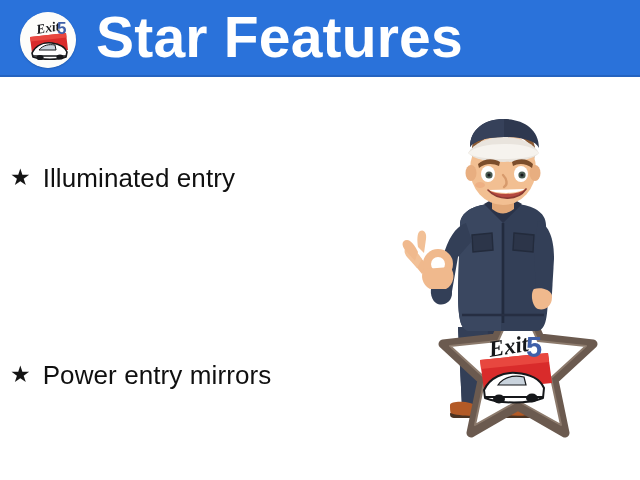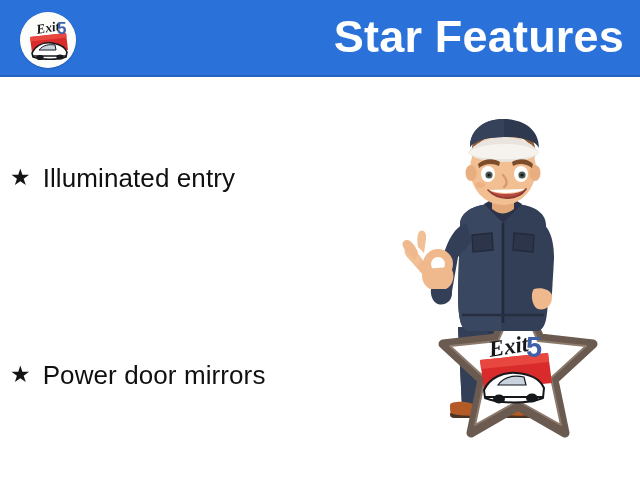--- a/index.html
+++ b/index.html
@@ -48,23 +48,23 @@
   }
   #logo-badge svg { display: block; }
 
   #slide-title {
     position: absolute;
     left: 96px;
     top: 0;
     width: 528px;
     height: 97px;
     line-height: 74px;
-    text-align: right;
+    text-align: left;
     color: #ffffff;
-    font-size: 45px;
+    font-size: 57px;
     font-weight: bold;
     letter-spacing: 0.2px;
     white-space: nowrap;
   }
 
   
   #content {
     position: absolute;
     left: 0;
     top: 77px;
@@ -151,21 +151,21 @@
 
     <ul id="bullet-list">
 
       <li class="bullet-row row-0">
         <span class="bullet-star">★</span>
         <span class="bullet-text">Illuminated entry</span>
       </li>
 
       <li class="bullet-row row-1">
         <span class="bullet-star">★</span>
-        <span class="bullet-text">Power door mirrors</span>
+        <span class="bullet-text">Power entry mirrors</span>
       </li>
 
     </ul>
 
     <div id="mechanic-illustration">
       <svg width="250" height="325" viewBox="0 0 250 325" aria-hidden="true">
 
         <path d="M70 210 L132 210 L134 290 L116 292 L110 218 L96 292 L74 290 Z" fill="#2e3850"></path>
         <path d="M70 210 L100 210 L98 290 L74 290 Z" fill="#333f57"></path>
 

